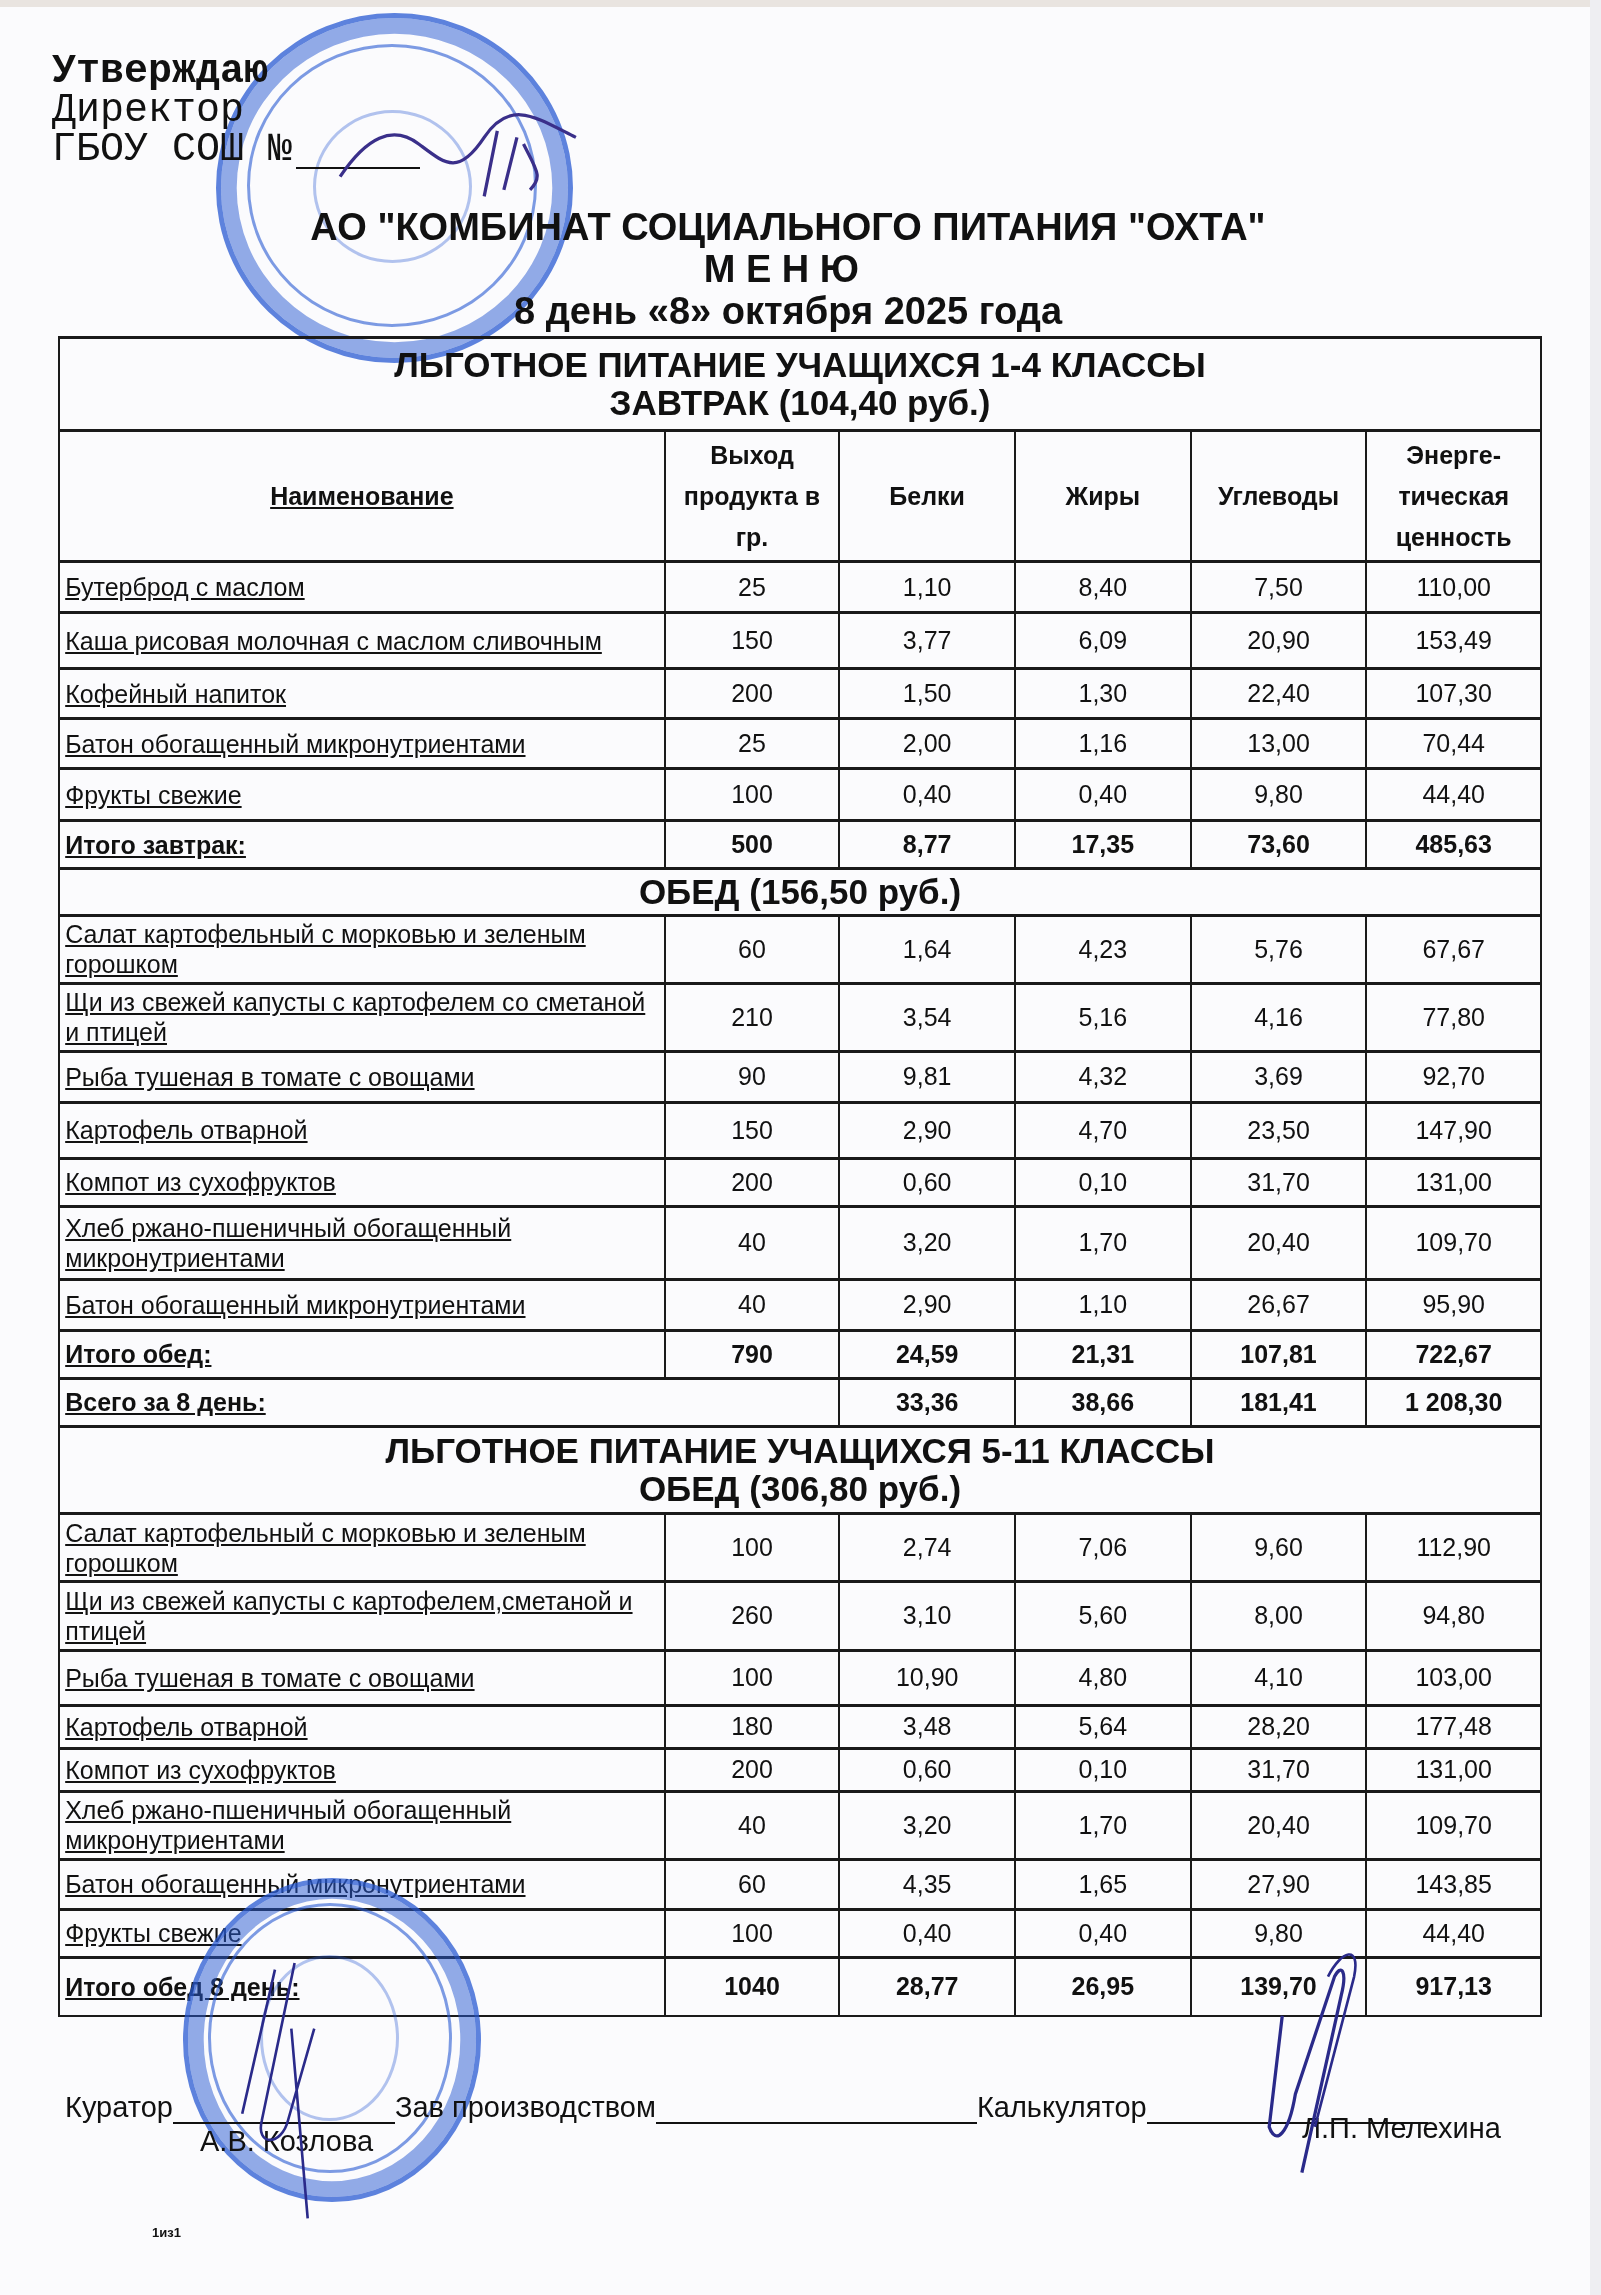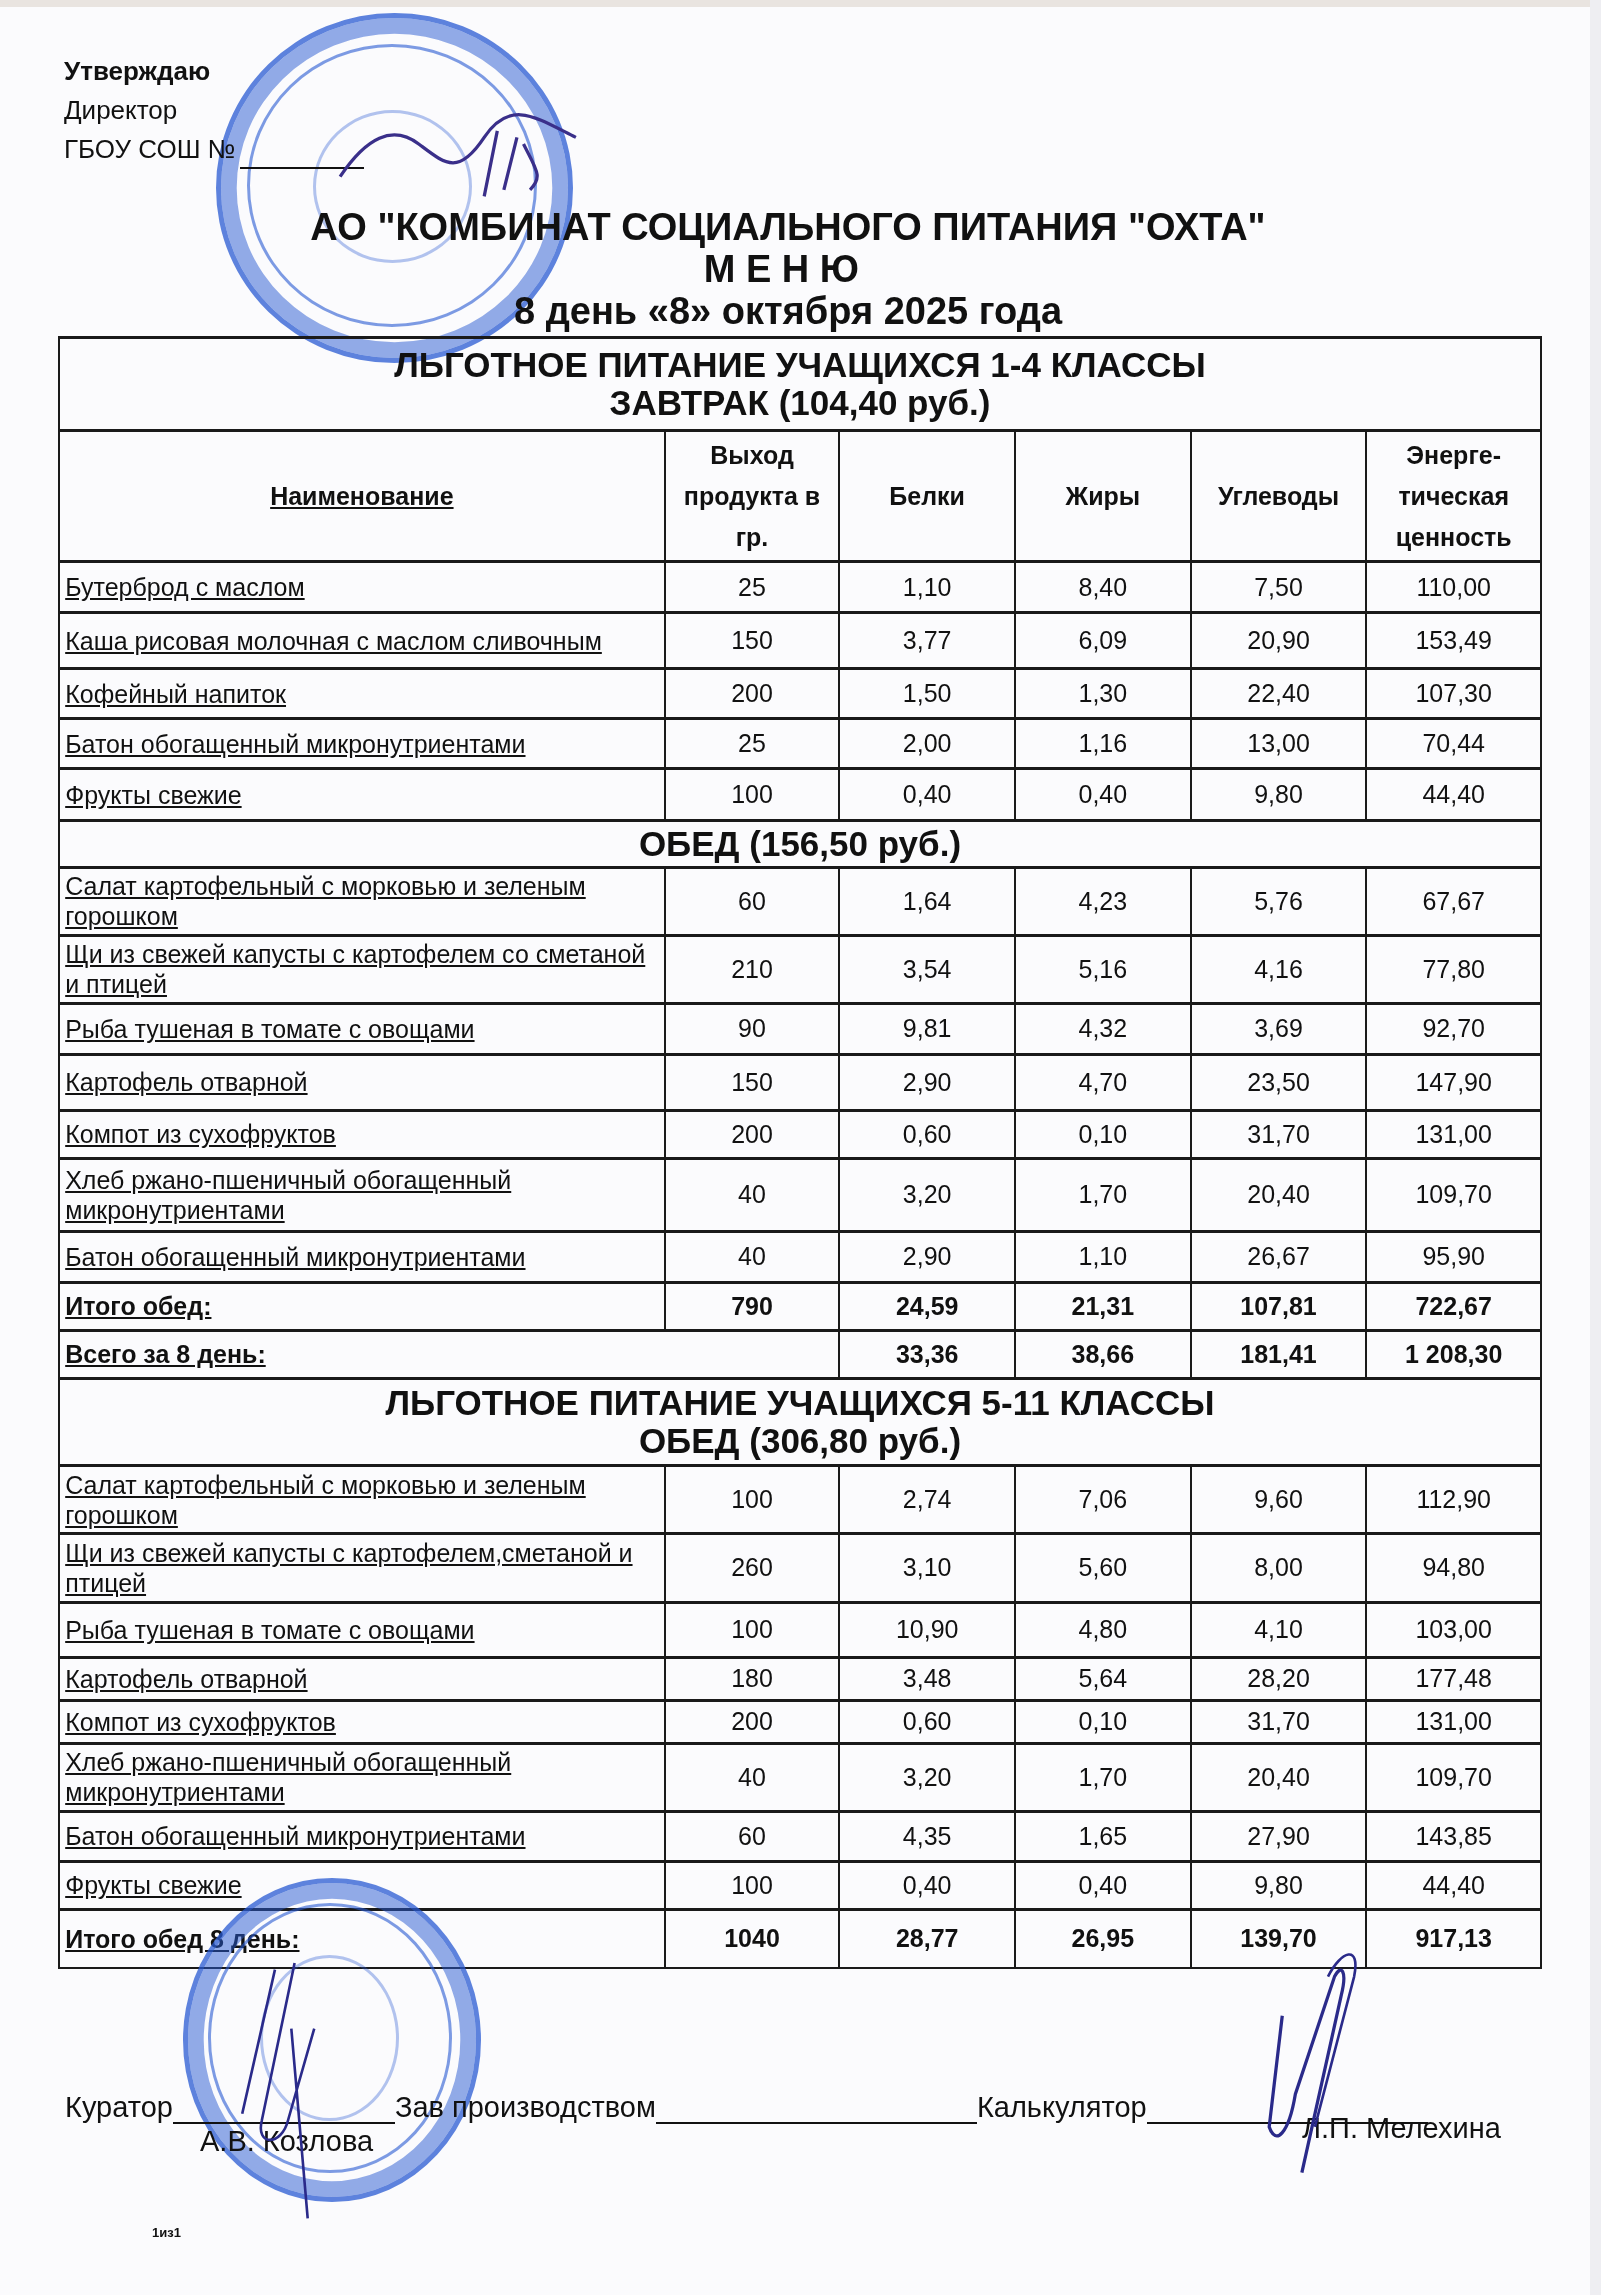--- a/index.html
+++ b/index.html
@@ -1,20 +1,20 @@
 <!DOCTYPE html>
 <html style="font-size:10.5px"><head>
 <meta charset="utf-8">
 <style>
   html, body { margin:0; padding:0; background:#fbfbfd; }
   body { width:1602px; height:2295px; position:relative; overflow:hidden;
          font-family:"Liberation Sans", sans-serif; color:#111; }
   .top-edge { position:absolute; left:0; top:0; width:1602px; height:6.5px; background:#e9e4e0; }
   .right-edge { position:absolute; right:0; top:0; width:11.8px; height:2295px; background:#eeeef2; }
-  .approve { position:absolute; left:64px; top:52px; font-size:26px; line-height:39px; }
+  .approve { position:absolute; left:52px; top:52px; font-size:40px; line-height:39px;font-family:Liberation Mono, monospace; }
   .approve .b { font-weight:bold; }
   .approve .line { display:inline-block; width:124px; border-bottom:2.6px solid #111; height:26px; vertical-align:bottom; margin-left:3.9px; }
   .hdr { position:absolute; left:0; width:1602px; text-align:center; font-weight:bold; font-size:38px; line-height:41px; }
   .stamp { position:absolute; border-radius:50%; border:5.2px solid rgba(40,90,210,0.75); box-shadow: inset 0 0 0 11.8px rgba(255,255,255,0), inset 0 0 0 15.7px rgba(40,90,210,0.5); pointer-events:none; }
   .stamp-inner { position:absolute; border-radius:50%; border:3.3px solid rgba(40,90,210,0.6); }
   table.menu { position:absolute; left:58px; top:336px; width:1484px; border-collapse:collapse; font-size:25px;padding-left:39px; }
   table.menu td { border:2px solid #1a1a1a; padding:2.6px 5.2px; vertical-align:middle; }
   table.menu tr.hr td { border-top-width:3.9px; }
   td.name { width:544px; text-align:left; line-height:30px;text-decoration:underline; }
   td.num { text-align:center; }
@@ -112,20 +112,28 @@
         <td class="num">70,44</td>
   </tr>
   <tr class="hr" style="height:52px;">
     <td class="name">Фрукты свежие</td>
         <td class="num">100</td>
         <td class="num">0,40</td>
         <td class="num">0,40</td>
         <td class="num">9,80</td>
         <td class="num">44,40</td>
   </tr>
+  <tr class="hr bold" style="height:48px;">
+    <td class="name">Итого  завтрак:</td>
+        <td class="num">500</td>
+        <td class="num">8,77</td>
+        <td class="num">17,35</td>
+        <td class="num">73,60</td>
+        <td class="num">485,63</td>
+  </tr>
 
   <tr class="hr">
         <td colspan="6" class="sec" style="height:35px;">ОБЕД (156,50 руб.)</td>
       </tr>
 
   <tr class="hr" style="height:68px;">
     <td class="name">Салат картофельный с морковью и зеленым горошком</td>
         <td class="num">60</td>
         <td class="num">1,64</td>
         <td class="num">4,23</td>

